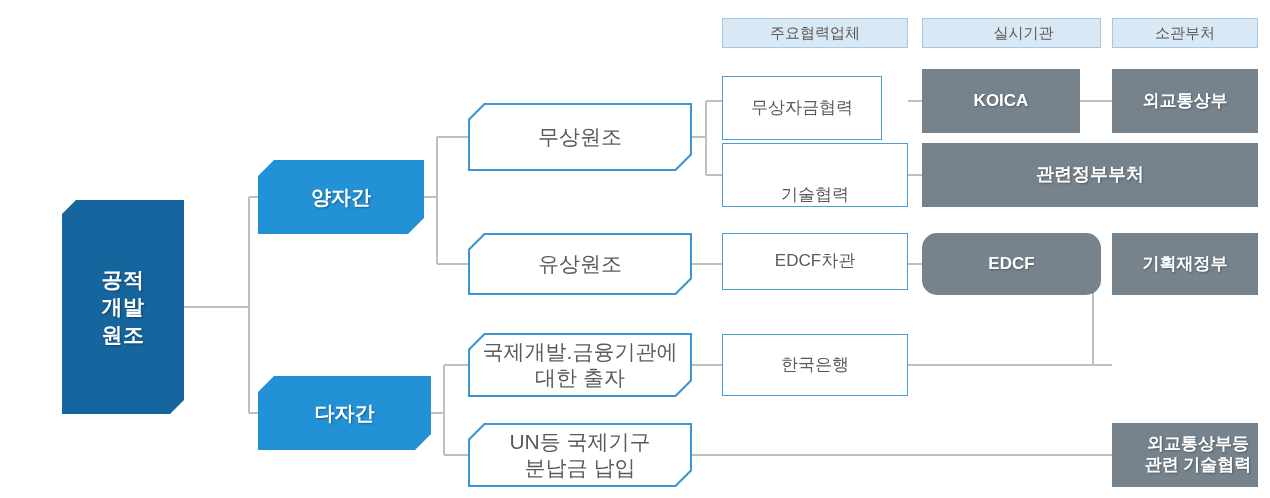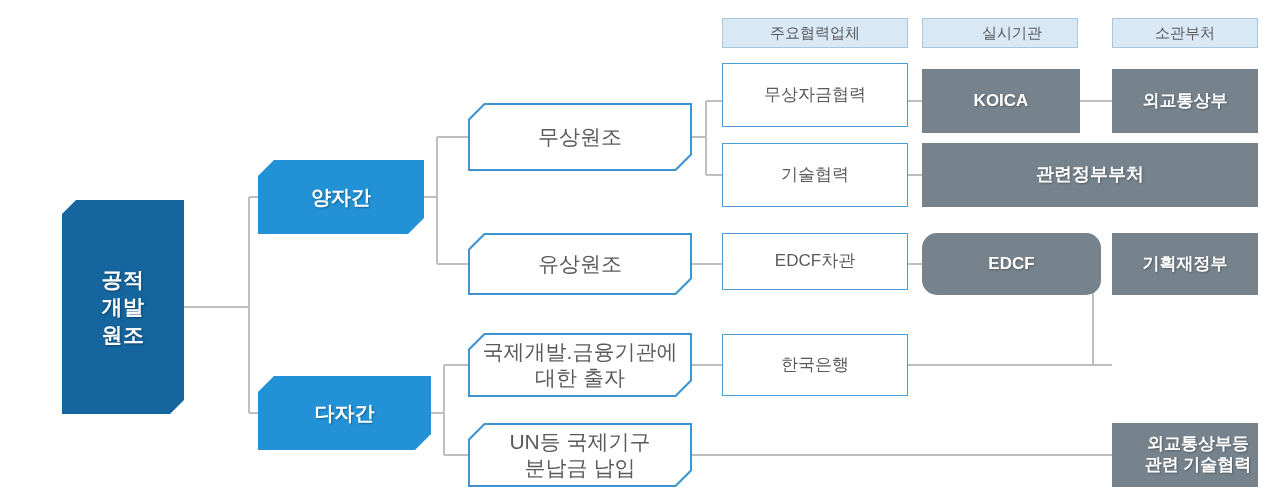--- a/index.html
+++ b/index.html
@@ -151,21 +151,21 @@
       <path d="M1093 365 H1112"></path>
       <path d="M1093 365 H908"></path>
 
       <path d="M692 455 H1112"></path>
     </g>
   </svg>
 
   <div class="node hdr" style="left:722px; top:18px; width:186px; height:30px;">
     <span>주요협력업체</span>
   </div>
-  <div class="node hdr" style="left:922px; top:18px; width:156px; height:30px;padding-left:24px;">
+  <div class="node hdr" style="left:922px; top:18px; width:179px; height:30px;padding-left:24px;">
     <span>실시기관</span>
   </div>
   <div class="node hdr" style="left:1112px; top:18px; width:146px; height:30px;">
     <span>소관부처</span>
   </div>
 
   <div class="node root" style="left:62px; top:200px; width:122px; height:214px;">
     <span class="stack">
       <div>공적</div>
       <div>개발</div>
@@ -203,24 +203,24 @@
 
   <div class="node wbox" style="left:468px; top:423px; width:224px; height:64px;">
     <span class="fill"></span>
     <span class="inner"></span>
     <span class="lbl two-line">
       <div>UN등 국제기구</div>
       <div>분납금 납입</div>
     </span>
   </div>
 
-  <div class="node rbox" style="left:722px; top:63px; width:186px; height:64px;text-align:right;">
+  <div class="node rbox" style="left:722px; top:76px; width:160px; height:64px;text-align:right;">
     <span>무상자금협력</span>
   </div>
-  <div class="node rbox" style="left:722px; top:143px; width:186px; height:64px;">
+  <div class="node rbox" style="left:722px; top:143px; width:186px; height:64px;align-items:flex-end;">
     <span>기술협력</span>
   </div>
   <div class="node rbox" style="left:722px; top:233px; width:186px; height:57px;">
     <span>EDCF차관</span>
   </div>
   <div class="node rbox" style="left:722px; top:334px; width:186px; height:62px;">
     <span>한국은행</span>
   </div>
 
   <div class="node gray" style="left:922px; top:69px; width:158px; height:64px;">

